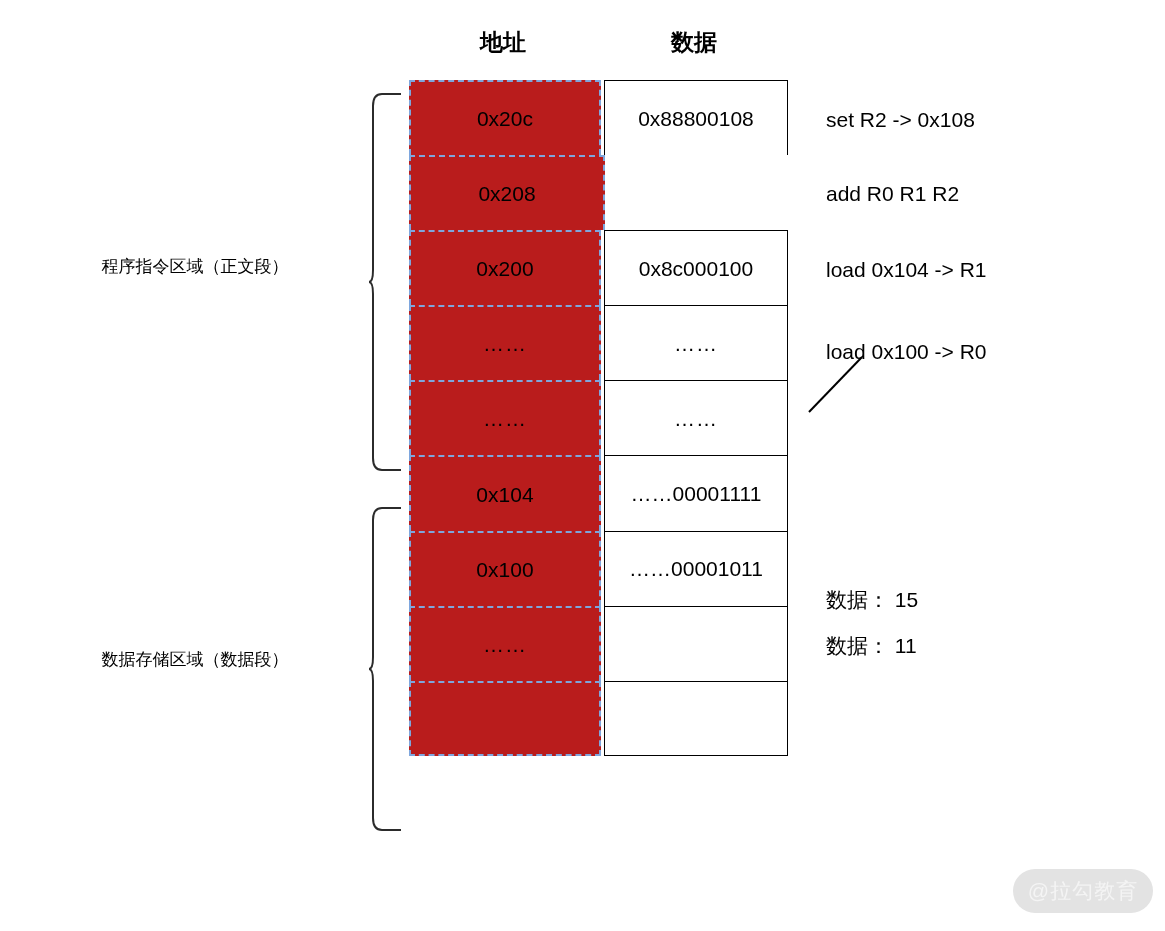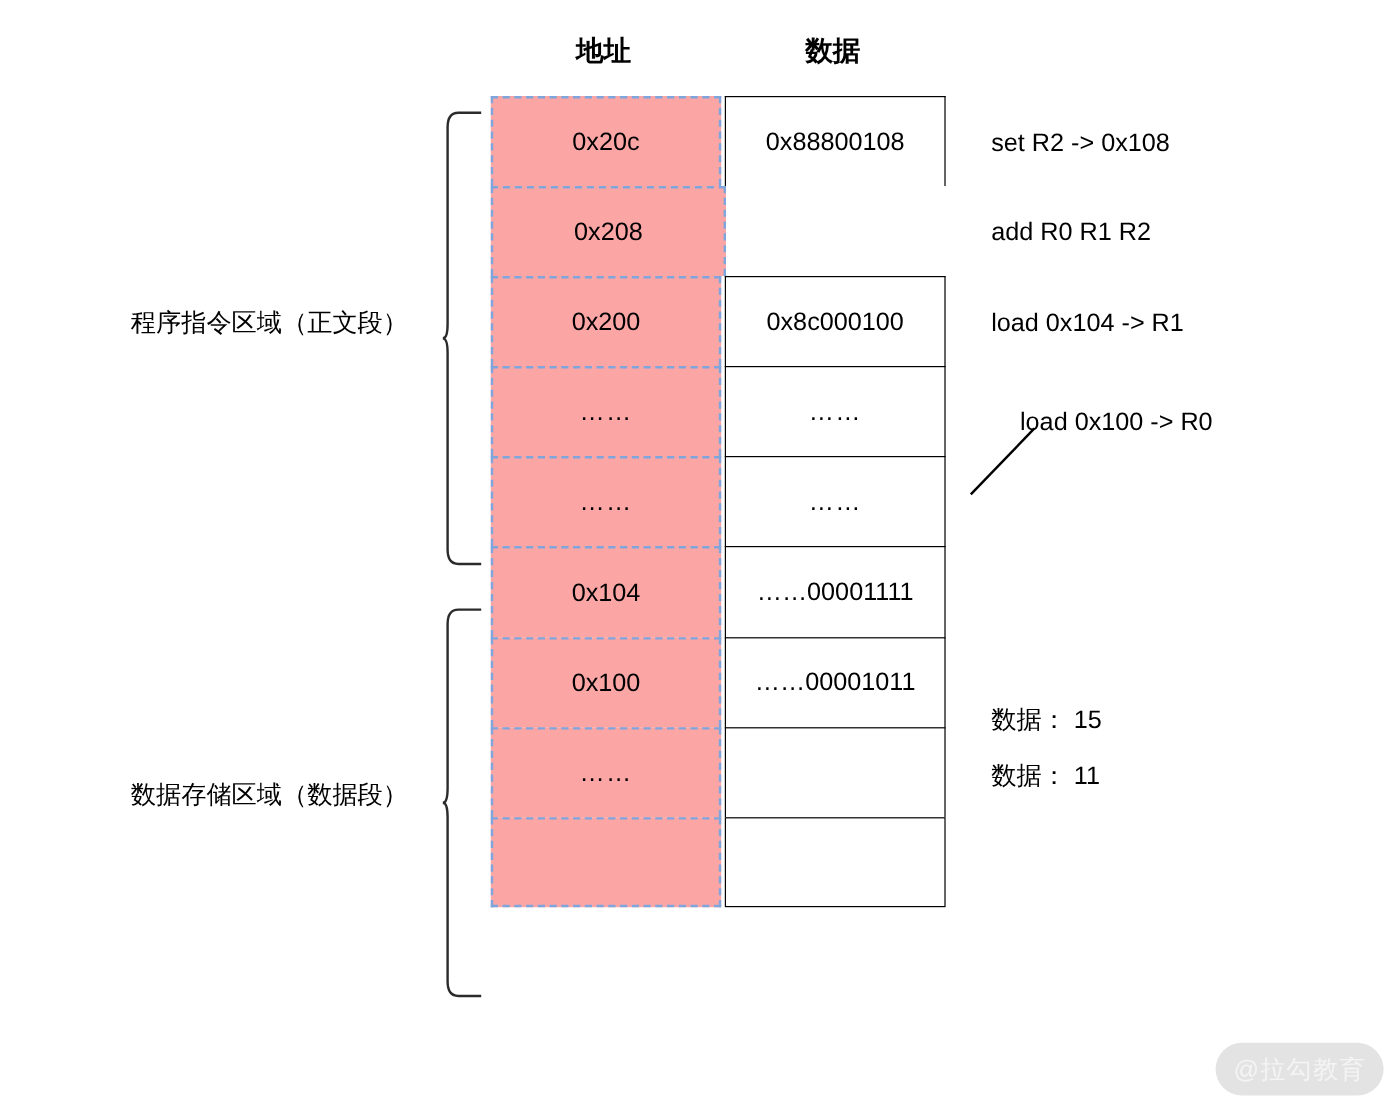--- a/index.html
+++ b/index.html
@@ -44,21 +44,21 @@
     box-sizing: border-box;
     display: flex;
     align-items: center;
     justify-content: center;
     font-size: 21px;
     line-height: 1;
     white-space: nowrap;
   }
   .cell-address {
     width: 196px;
-    background: #fca5a5;
+    background: #b91c1c;
     border-left: 2px dashed #7ea6dd;
     border-right: 2px dashed #7ea6dd;
     border-top: 2px dashed #7ea6dd;
     margin-right: 3px;
   }
   .mem-row:last-child .cell-address {
     border-bottom: 2px dashed #7ea6dd;
   }
   .cell-data {
     width: 188px;
@@ -80,39 +80,39 @@
   }
   .brace path {
     fill: none;
     stroke: #2b2b2b;
     stroke-width: 2;
   }
 
   
   .section-label {
     position: absolute;
-    font-size: 21px;
-    white-space: nowrap;
-    text-align: right;
+    font-size: 17px;
+    white-space: nowrap;
+    text-align: center;
   }
   #label-text-segment { left: 50px; width: 290px; top: 255px; }
   #label-data-segment { left: 50px; width: 290px; top: 648px; }
 
   
   .annotation {
     position: absolute;
     font-size: 21px;
     font-weight: normal;
     white-space: nowrap;
     left: 826px;
   }
   #anno-0 { top: 108px; }
   #anno-1 { top: 182px; }
   #anno-2 { top: 258px; }
-  #anno-3 { top: 340px; margin-left: 24px; }
+  #anno-3 { top: 340px; }
   #anno-4 { top: 586px; }
   #anno-5 { top: 632px; }
 
   
   #leader-line {
     position: absolute;
     left: 800px;
     top: 345px;
     width: 80px;
     height: 80px;

